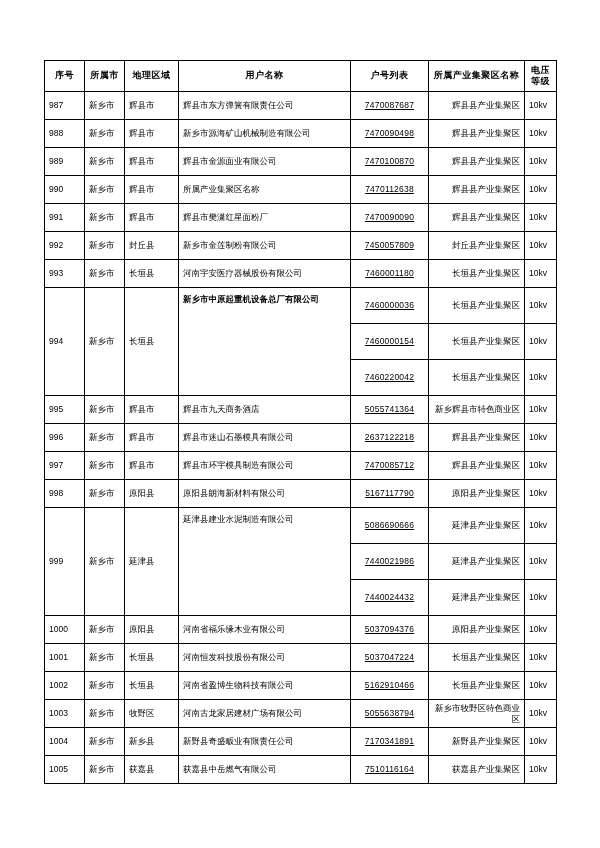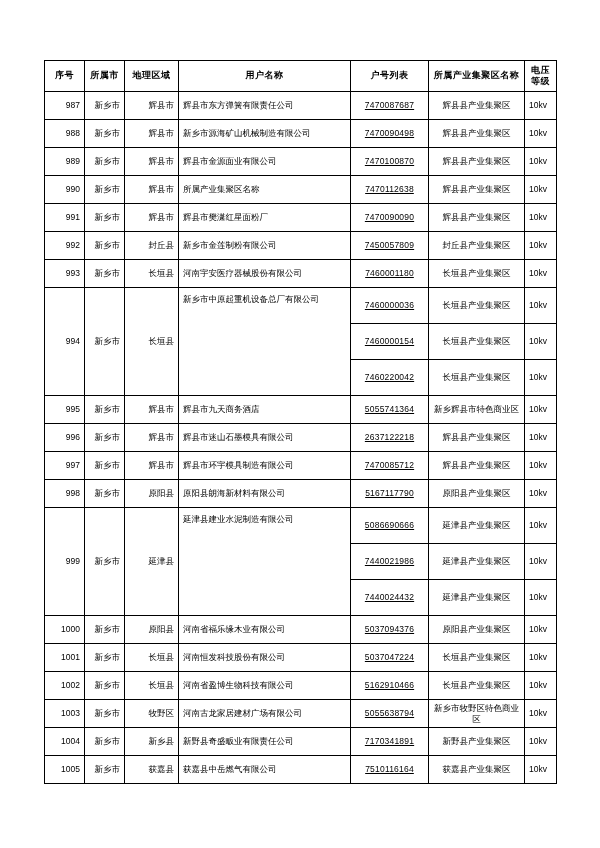--- a/index.html
+++ b/index.html
@@ -45,34 +45,34 @@
   
   col.c-seq      { width: 40px; }
   col.c-city     { width: 40px; }
   col.c-region   { width: 54px; }
   col.c-name     { width: 172px; }
   col.c-account  { width: 78px; }
   col.c-zone     { width: 96px; }
   col.c-voltage  { width: 32px; }
 
   td.seq, td.city, td.region {
-    text-align: right;
+    text-align: left;
   }
   td.name {
     text-align: left;
     padding-left: 6px;
     margin-left: 8px;
   }
   td.account {
     text-align: center;
     letter-spacing: 0.2px;
     text-decoration: underline;
   }
   td.zone {
-    text-align: center;
+    text-align: right;
     padding-left: 4px;
   }
   td.voltage {
     text-align: left;
     font-size: 8px;
   }
   tr.row {
     height: 28px;
   }
   tr.row.tall {
@@ -168,21 +168,21 @@
           <td class="region">长垣县</td>
           <td class="name">河南宇安医疗器械股份有限公司</td>
           <td class="account">7460001180</td>
           <td class="zone">长垣县产业集聚区</td>
           <td class="voltage">10kv</td>
         </tr>
         <tr class="row tall">
           <td class="seq" rowspan="3">994</td>
           <td class="city" rowspan="3">新乡市</td>
           <td class="region" rowspan="3">长垣县</td>
-          <td class="name" rowspan="3" style="vertical-align: top; padding-top: 6px;">新乡市中原起重机设备总厂有限公司</td>
+          <td class="name" rowspan="3" style="vertical-align: top; padding-top: 6px; font-weight: bold;">新乡市中原起重机设备总厂有限公司</td>
           <td class="account">7460000036</td>
           <td class="zone">长垣县产业集聚区</td>
           <td class="voltage">10kv</td>
         </tr>
         <tr class="row tall">
           <td class="account">7460000154</td>
           <td class="zone">长垣县产业集聚区</td>
           <td class="voltage">10kv</td>
         </tr>
         <tr class="row tall">

